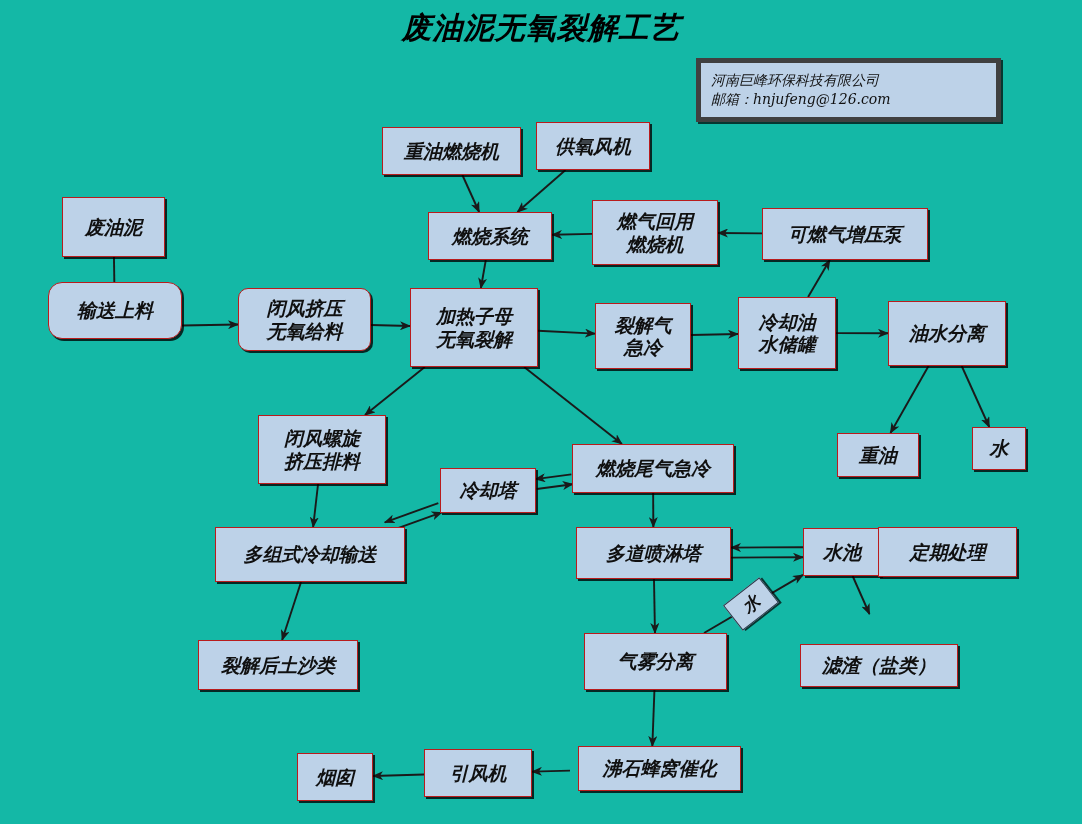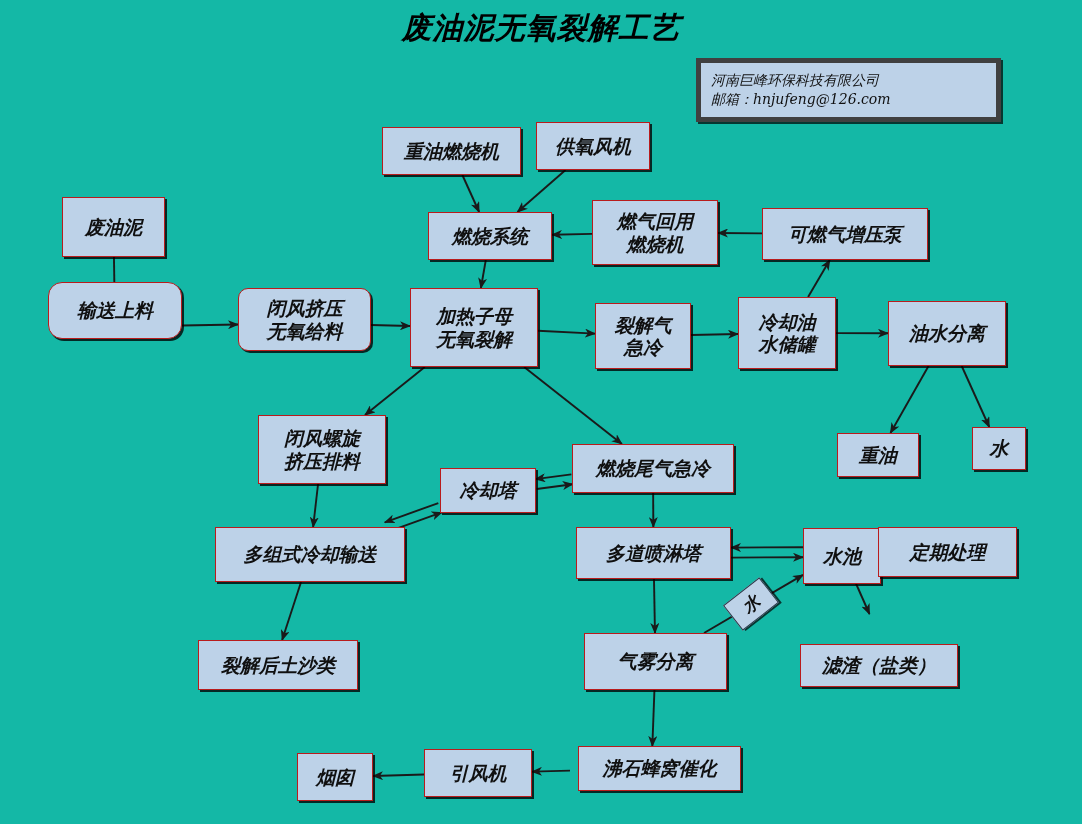--- a/index.html
+++ b/index.html
@@ -161,21 +161,21 @@
 水储罐</div>
       <div class="nodebox" style="left: 888px; top: 301px; width: 118px; height: 65px;">油水分离</div>
       <div class="nodebox" style="left: 837px; top: 433px; width: 82px; height: 44px;">重油</div>
       <div class="nodebox" style="left: 972px; top: 427px; width: 54px; height: 43px;">水</div>
       <div class="nodebox" style="left: 258px; top: 415px; width: 128px; height: 69px;">闭风螺旋
 挤压排料</div>
       <div class="nodebox" style="left: 215px; top: 527px; width: 190px; height: 55px;">多组式冷却输送</div>
       <div class="nodebox" style="left: 440px; top: 468px; width: 96px; height: 45px;">冷却塔</div>
       <div class="nodebox" style="left: 572px; top: 444px; width: 162px; height: 49px;">燃烧尾气急冷</div>
       <div class="nodebox" style="left: 576px; top: 527px; width: 155px; height: 52px;">多道喷淋塔</div>
-      <div class="nodebox" style="left: 803px; top: 528px; width: 78px; height: 56px;">水池</div>
+      <div class="nodebox" style="left: 803px; top: 528px; width: 78px; height: 48px;">水池</div>
       <div class="nodebox" style="left: 878px; top: 527px; width: 139px; height: 50px;">定期处理</div>
       <div class="nodebox" style="left: 800px; top: 614px; width: 158px; height: 43px; margin-top: 30px;">滤渣（盐类）</div>
       <div class="nodebox" style="left: 198px; top: 640px; width: 160px; height: 50px;">裂解后土沙类</div>
       <div class="nodebox" style="left: 584px; top: 633px; width: 143px; height: 57px; text-align: center;">气雾分离</div>
       <div class="nodebox" style="left: 570px; top: 746px; width: 163px; height: 45px; margin-left: 8px;">沸石蜂窝催化</div>
       <div class="nodebox" style="left: 424px; top: 749px; width: 108px; height: 48px;">引风机</div>
       <div class="nodebox" style="left: 297px; top: 753px; width: 76px; height: 48px;">烟囱</div>
     </div>
 
   <div class="water-tag" style="left: 728px; top: 588px; width: 46px; height: 32px;">水</div>

